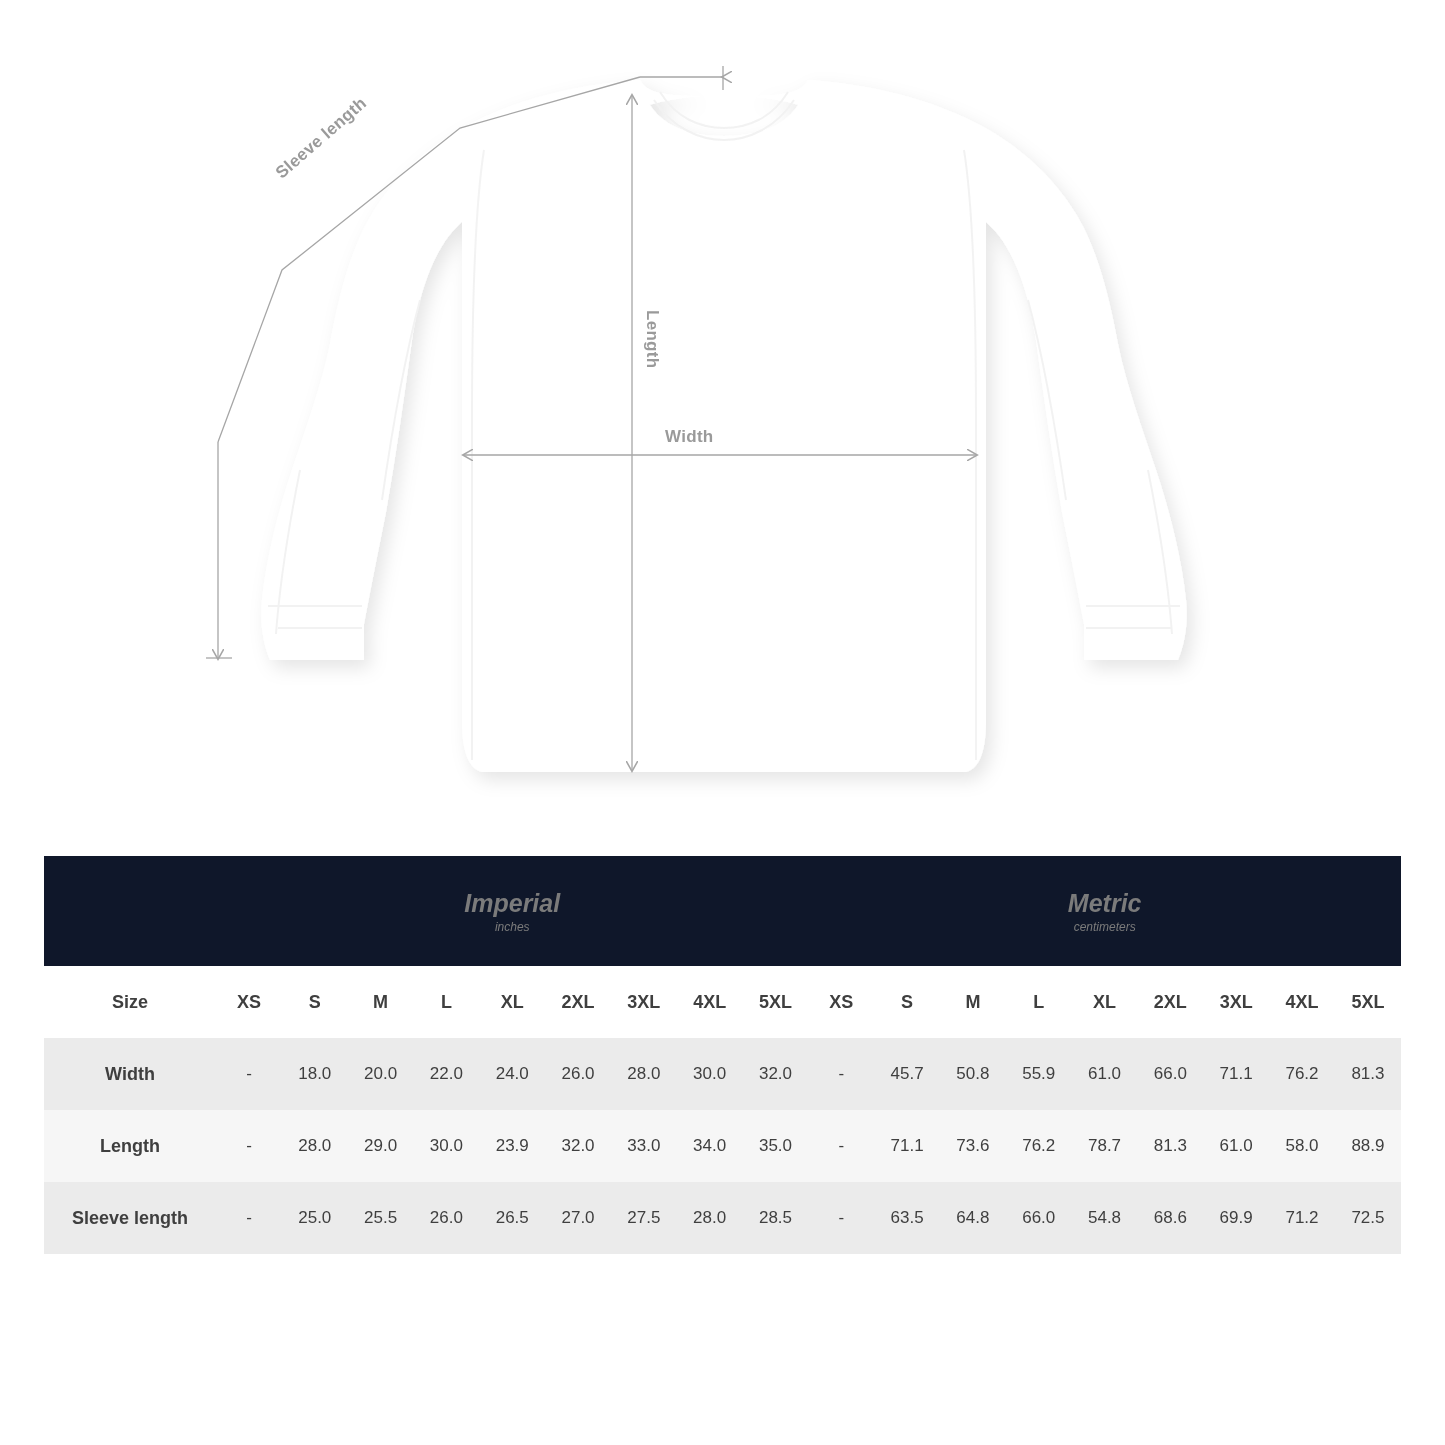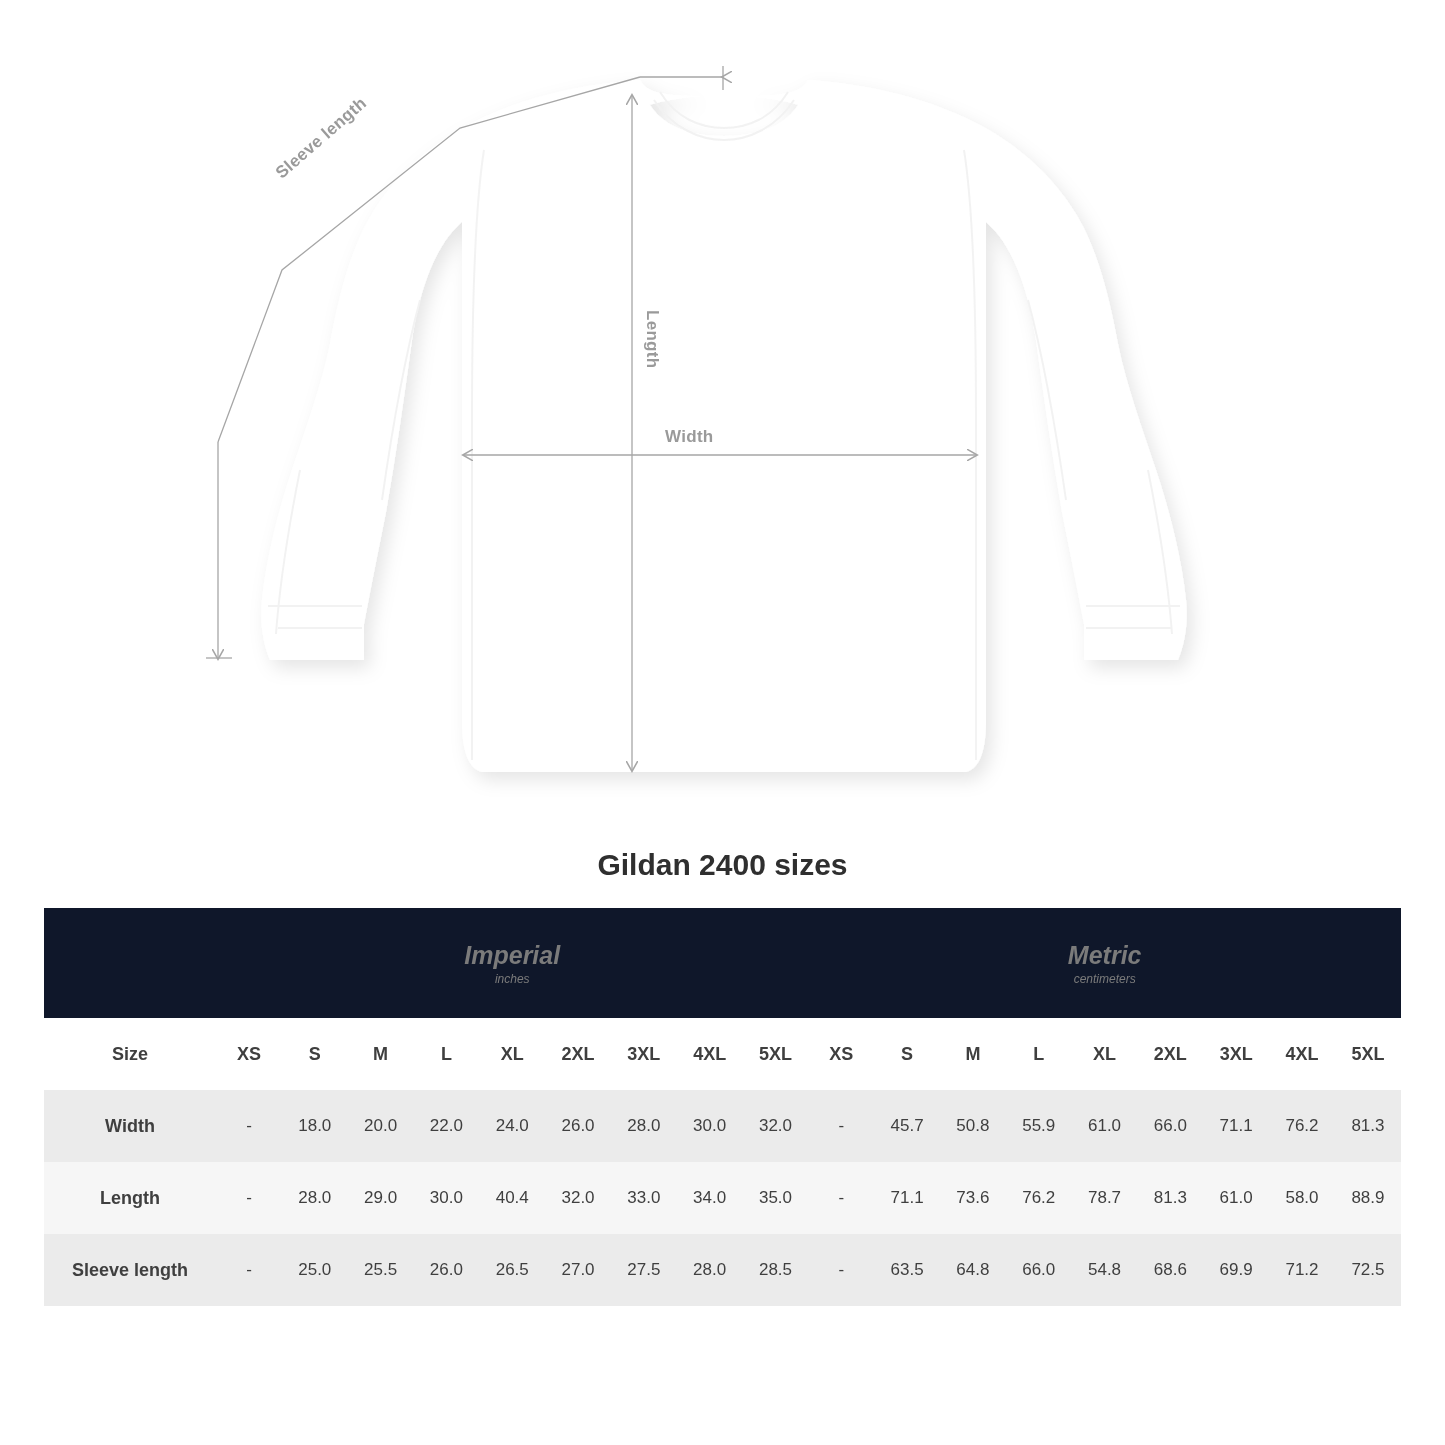--- a/index.html
+++ b/index.html
@@ -230,21 +230,20 @@
       <line x1="464" y1="455" x2="976" y2="455" marker-start="url(#arrowStart)" marker-end="url(#arrowEnd)"></line>
     </g>
   </svg>
 
   <div class="dim-label" id="label-sleeve">Sleeve length</div>
   <div class="dim-label" id="label-length">Length</div>
   <div class="dim-label" id="label-width">Width</div>
 </div>
 
 <div id="title-block">
-  <h1 id="chart-title">Gildan 2400 sizes</h1>
 </div>
 
 <div id="table-wrap">
   <table>
     <colgroup id="table-colgroup">
         <col class="col-first">
         <col class="col-cell">
         <col class="col-cell">
         <col class="col-cell">
         <col class="col-cell">
@@ -318,21 +317,21 @@
           <td>71.1</td>
           <td>76.2</td>
           <td>81.3</td>
         </tr>
         <tr class="even">
           <td class="rowhead">Length</td>
           <td>-</td>
           <td>28.0</td>
           <td>29.0</td>
           <td>30.0</td>
-          <td>40.4</td>
+          <td>23.9</td>
           <td>32.0</td>
           <td>33.0</td>
           <td>34.0</td>
           <td>35.0</td>
           <td>-</td>
           <td>71.1</td>
           <td>73.6</td>
           <td>76.2</td>
           <td>78.7</td>
           <td>81.3</td>

